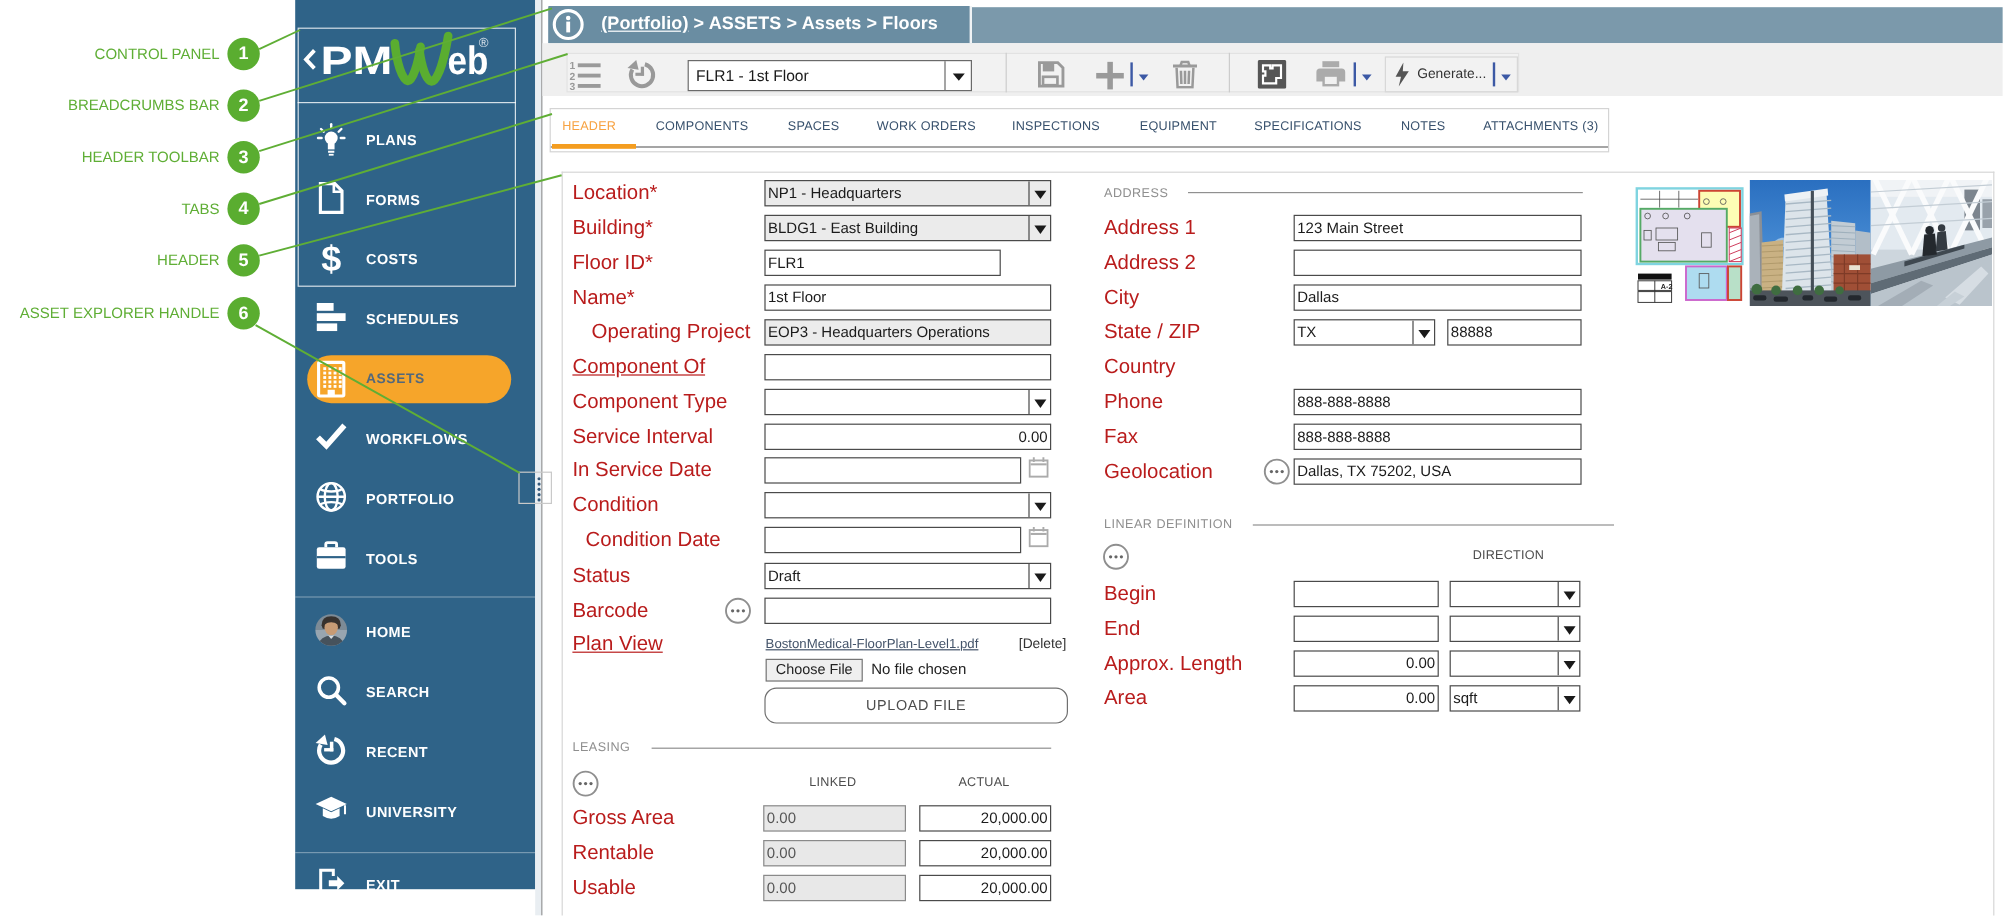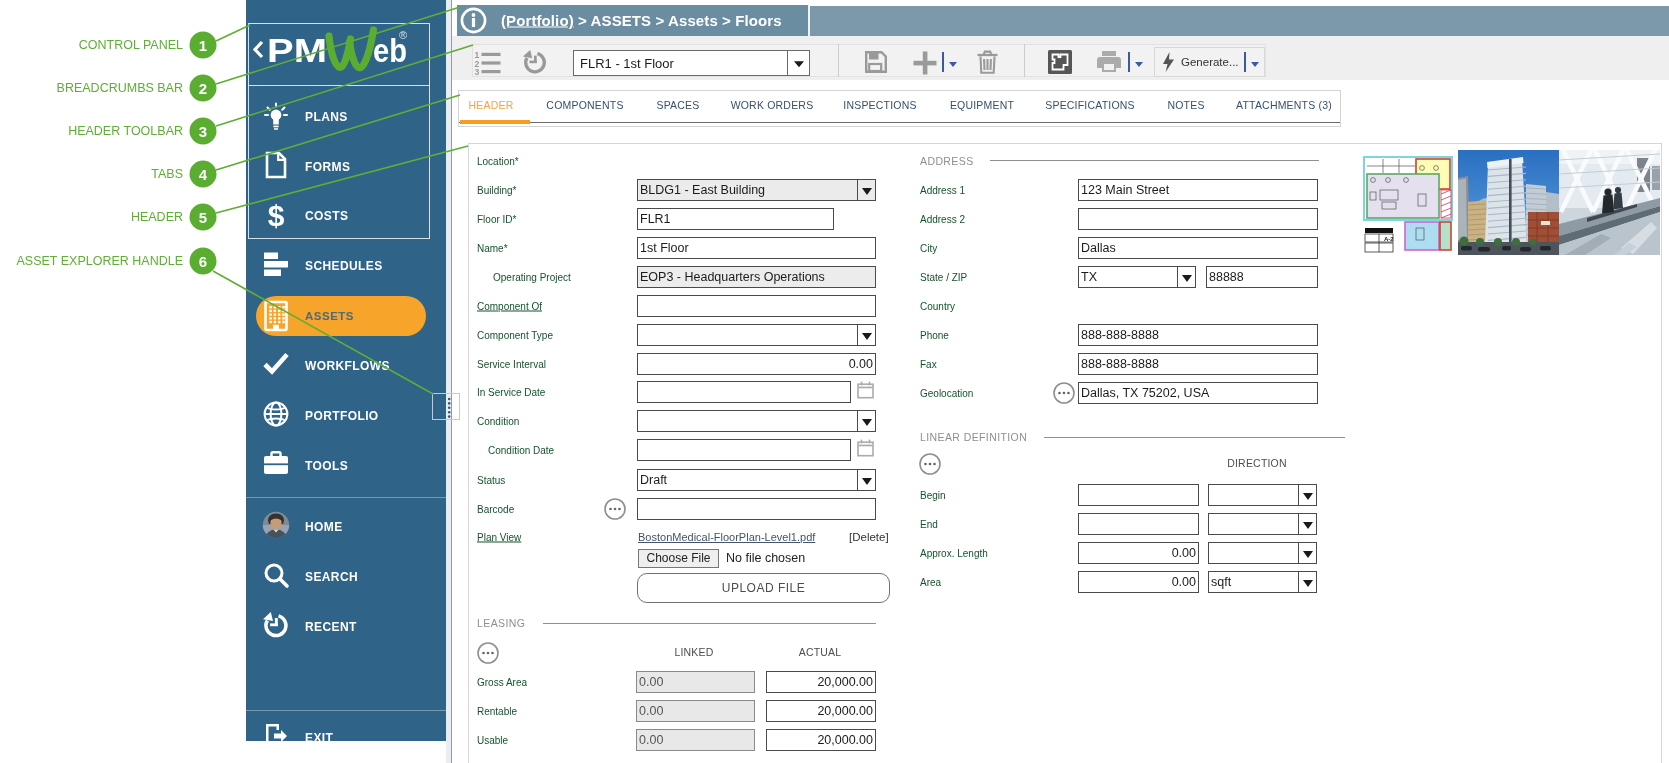--- a/index.html
+++ b/index.html
@@ -33,21 +33,21 @@
 .bsep { position:absolute; width:2px; background:#3c59a5; }
 .btri { position:absolute; width:0; height:0; border-left:4.5px solid transparent; border-right:4.5px solid transparent; border-top:5px solid #3c59a5; }
 
 #tabbox { position:absolute; left:458px; top:90px; width:883px; height:37px; background:#fff; border:1px solid #d4d4d4; }
 #tabline { position:absolute; left:459px; top:122px; width:881px; height:1px; background:#6b6b6b; }
 .tab { position:absolute; top:105px; transform:translate(-50%,-50%); font-size:10.5px; color:#37506c; white-space:nowrap; letter-spacing:0.2px; }
 #tab-active { color:#f7a343; }
 #tabunder { position:absolute; left:460px; top:120px; width:70px; height:4px; background:#f49d20; }
 
 #panel { position:absolute; left:468px; top:143px; width:1194px; height:640px; background:#fff; border:1px solid #d6d6d6; border-bottom:none; }
-.lb { position:absolute; transform:translateY(-50%); font-size:10px; color:#14532d; white-space:nowrap; }
+.lb { position:absolute; transform:translateY(-50%); font-size:17px; color:#b91c1c; white-space:nowrap; }
 .lbu { text-decoration:underline; }
 .f { position:absolute; height:22px; transform:translateY(-50%); border:1px solid #4a4a4a; background:#fff;
      font-size:12.5px; color:#1b1b1b; line-height:20px; padding:0 2px; white-space:nowrap; overflow:hidden; }
 .f.gray { background:#ebebeb; }
 .f.ro { background:#ececec; }
 .f.num { text-align:right; }
 .dd { padding-right:22px; }
 .dd .ab { position:absolute; right:0; top:0; width:18px; height:100%; border-left:1px solid #4a4a4a; }
 .hdr { position:absolute; transform:translateY(-50%); font-size:10.5px; color:#8f8f8f; letter-spacing:0.4px; white-space:nowrap; }
 .hline { position:absolute; height:1px; background:#909090; }
@@ -213,20 +213,28 @@
       </div>
 <div class="mitem" style="top:627px;">
         <span class="mic"><svg width="28" height="28" viewBox="0 0 28 28">
             <path d="M5.3 9.5 A10 10 0 1 0 16.6 4.9" fill="none" stroke="#fff" stroke-width="3.5"></path>
             <path d="M1 8.2 L8.8 1 L11 9.9 Z" fill="#fff"></path>
             <rect x="12.9" y="7.1" width="2.9" height="8" fill="#fff"></rect>
             <rect x="8.1" y="12.4" width="7.7" height="2.8" fill="#fff"></rect>
           </svg></span>
         <span class="mtx">RECENT</span>
       </div>
+<div class="mitem" style="top:677px;">
+        <span class="mic"><svg width="30" height="26" viewBox="0 0 30 26">
+            <path d="M15 3 L28 9 L15 15 L2 9 Z" fill="#fff"></path>
+            <path d="M8 12.5 L8 19 Q15 23.5 22 19 L22 12.5 L15 15.8 Z" fill="#fff"></path>
+            <line x1="26.5" y1="10" x2="26.5" y2="17.5" stroke="#fff" stroke-width="1.7"></line>
+          </svg></span>
+        <span class="mtx">UNIVERSITY</span>
+      </div>
 <div class="mitem" style="top:738px;">
         <span class="mic"><svg width="28" height="28" viewBox="0 0 28 28">
             <path d="M4 2 L17 2 L17 8 L14.5 8 L14.5 4.5 L6.5 4.5 L6.5 23.5 L14.5 23.5 L14.5 20 L17 20 L17 26 L4 26 Z" fill="#fff"></path>
             <path d="M12 11.5 L19 11.5 L19 8 L25 14 L19 20 L19 16.5 L12 16.5 Z" fill="#fff"></path>
           </svg></span>
         <span class="mtx">EXIT</span>
       </div>
 <div class="sep" style="top:497px;"></div>
 <div class="sep" style="top:710px;"></div>
 </div>
@@ -319,20 +327,23 @@
 <div class="tab" style="left:585px;">COMPONENTS</div>
 <div class="tab" style="left:678px;">SPACES</div>
 <div class="tab" style="left:772px;">WORK ORDERS</div>
 <div class="tab" style="left:880px;">INSPECTIONS</div>
 <div class="tab" style="left:982px;">EQUIPMENT</div>
 <div class="tab" style="left:1090px;">SPECIFICATIONS</div>
 <div class="tab" style="left:1186px;">NOTES</div>
 <div class="tab" style="left:1284px;">ATTACHMENTS (3)</div>
 <div id="panel"></div>
 <div class="lb" style="left:477px; top:161px;">Location*</div>
+<div class="f gray dd" style="left:637px; top:161px; width:239px;">NP1 - Headquarters<span class="ab">
+        <span class="tri"></span>
+      </span></div>
 <div class="lb" style="left:477px; top:190px;">Building*</div>
 <div class="f gray dd" style="left:637px; top:190px; width:239px;">BLDG1 - East Building<span class="ab">
         <span class="tri"></span>
       </span></div>
 <div class="lb" style="left:477px; top:219px;">Floor ID*</div>
 <div class="f" style="left:637px; top:219px; width:197px;">FLR1</div>
 <div class="lb" style="left:477px; top:248px;">Name*</div>
 <div class="f" style="left:637px; top:248px; width:239px;">1st Floor</div>
 <div class="lb" style="left:477px; top:277px;margin-left:16px;">Operating Project</div>
 <div class="f ro" style="left:637px; top:277px; width:239px;">EOP3 - Headquarters Operations</div>

